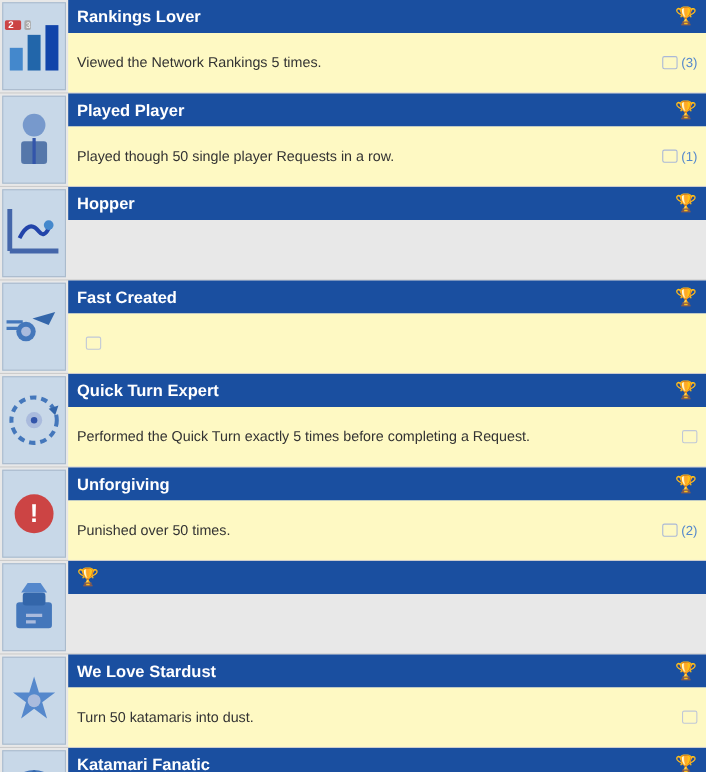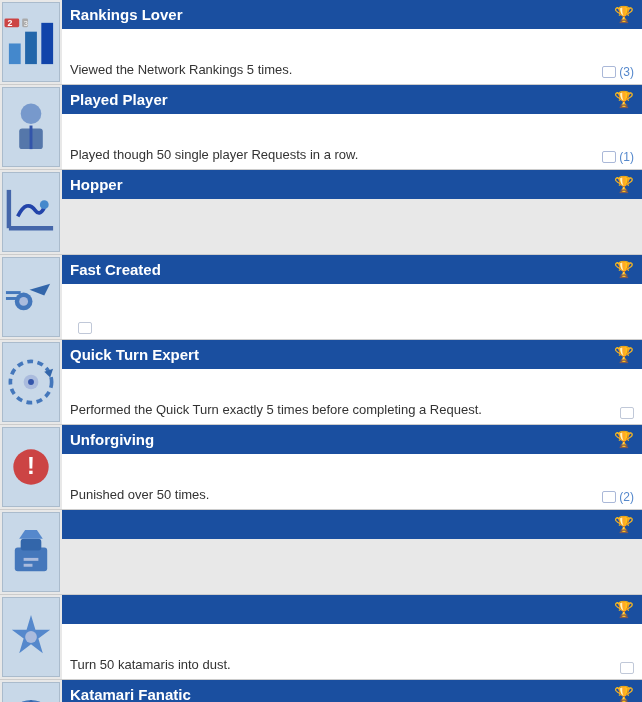--- a/index.html
+++ b/index.html
@@ -43,27 +43,27 @@
     .content-col {
       flex: 1;
       display: flex;
       flex-direction: column;
     }
     .header-row {
       background: #1a4fa0;
       padding: 5px 8px;
       display: flex;
       align-items: center;
-      justify-content: flex-end;
+      justify-content: flex-start;
     }
     .body-row {
-      background: #ffffff;
+      background: #fef9c3;
       padding: 5px 8px 5px 8px;
       display: flex;
-      align-items: flex-end;
+      align-items: center;
       justify-content: space-between;
       flex: 1;
     }
     .trophy-gold { color: #e8a000; font-size: 16px; }
     .comment-link { color: #5588cc; font-size: 12px; display: flex; align-items: center; gap: 3px; white-space: nowrap; }
   </style>
 </head>
 <body>
 
 <div class="achievement-list">
@@ -201,20 +201,21 @@
     </div>
     <div class="row-wrapper">
       <div class="icon-col">
         <svg viewBox="0 0 38 38" xmlns="http://www.w3.org/2000/svg">
       <polygon points="19,4 22,14 32,14 24,20 27,30 19,24 11,30 14,20 6,14 16,14" fill="#5588cc"></polygon>
       <circle cx="19" cy="19" r="4" fill="#aabbdd"></circle>
     </svg>
       </div>
       <div class="content-col">
         <div class="header-row">
+          <span class="achievement-title">We Love Stardust</span>
           <span class="trophy-gold">🏆</span>
         </div>
         <div class="body-row">
           <span class="achievement-desc">Turn 50 katamaris into dust.</span>
           <span style="display: inline-block; width: 14px; height: 12px; border: 1.5px solid rgb(192, 200, 216); border-radius: 2px; flex-shrink: 0; margin-left: 8px;"></span>
         </div>
       </div>
     </div>
     <div class="row-wrapper">
       <div class="icon-col">

